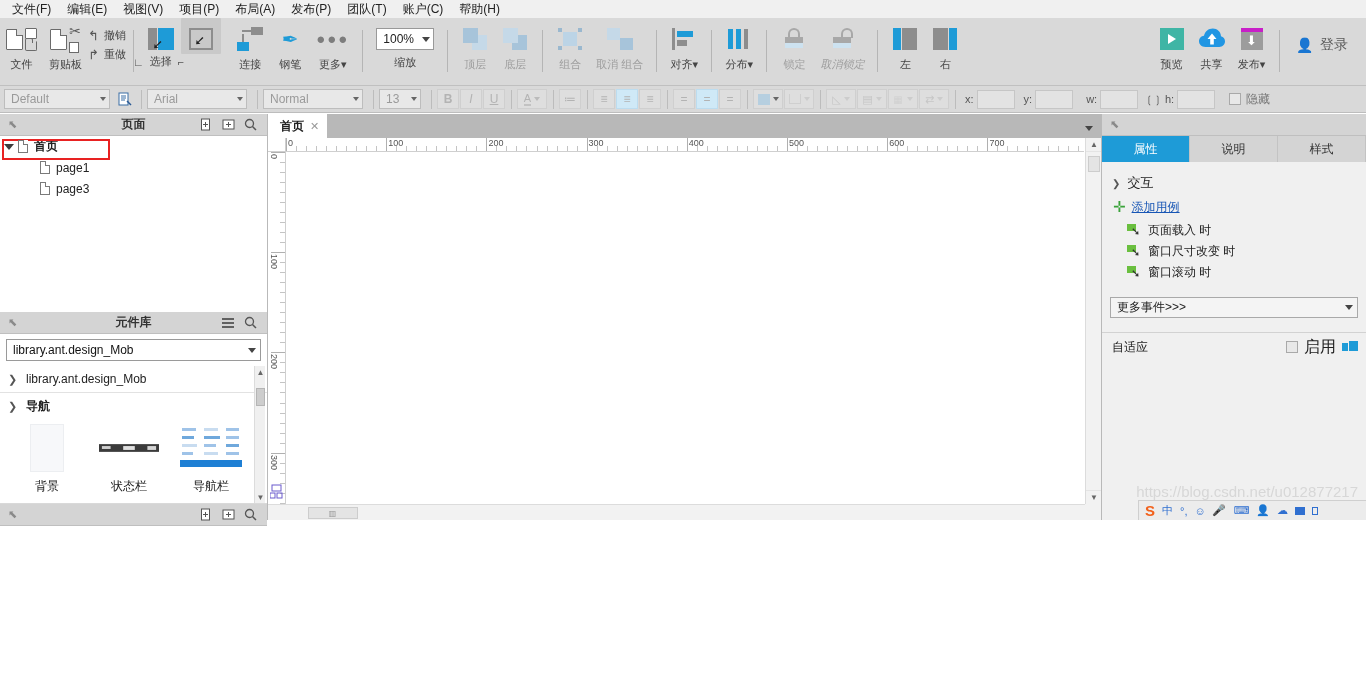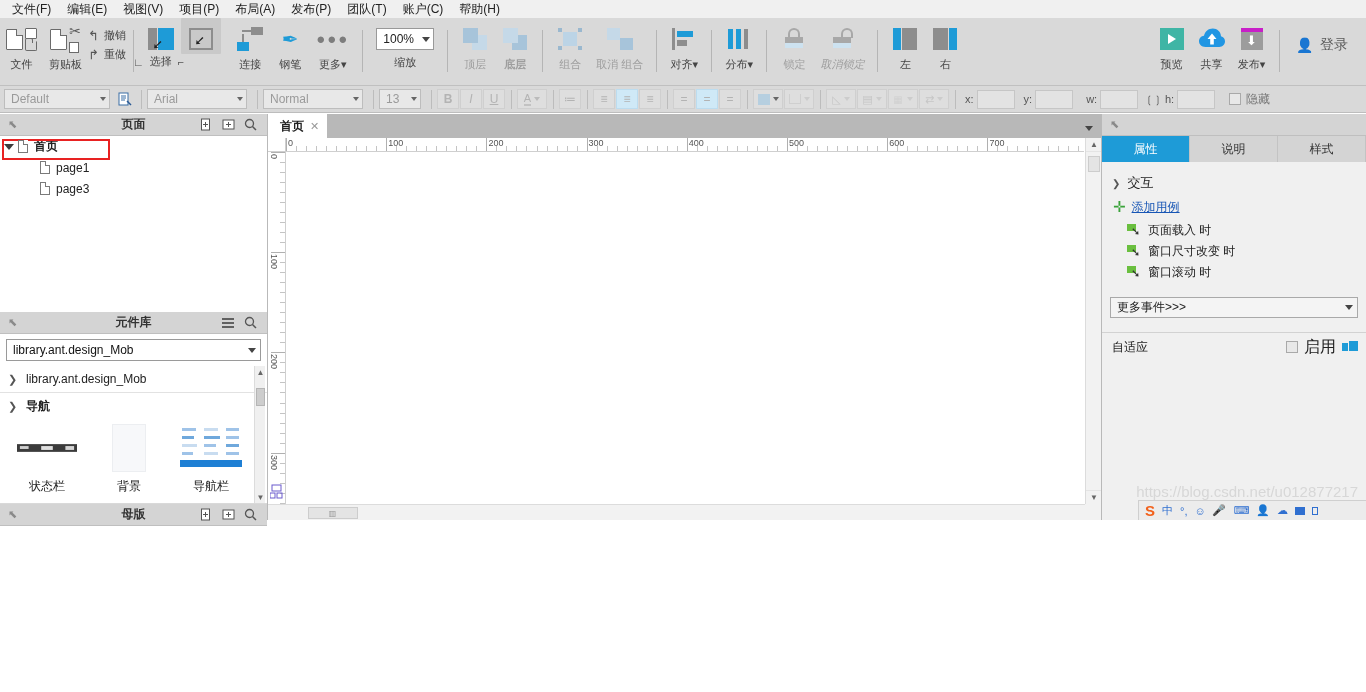--- a/index.html
+++ b/index.html
@@ -453,21 +453,21 @@
         </div>
       <div class="lbl" style="color:#9d9d9d;">顶层</div>
     </div>
     <div class="tb-btn">
       <div class="tb-icn">
           <div class="ic-layers bottom">
             <div class="bk"></div>
             <div class="fr"></div>
           </div>
         </div>
-      <div class="lbl" style="color:#9d9d9d;font-weight:bold;">底层</div>
+      <div class="lbl" style="color:#9d9d9d;">底层</div>
     </div>
 
     <div class="tb-sep"></div>
 
     <div class="tb-btn">
       <div class="tb-icn">
           <div class="ic-group">
         <div class="inner"></div>
             <div class="hd h1"></div>
             <div class="hd h2"></div>
@@ -759,33 +759,33 @@
       <div class="lib-row">
         <span class="chev">❯</span>
         <span>library.ant.design_Mob</span>
       </div>
       <div class="lib-group">
         <span class="chev">❯</span>
         <span>导航</span>
       </div>
       <div class="widgets">
         <div class="widget">
+          <div class="w-bg"></div>
+          <div class="cap">背景</div>
+        </div>
+        <div class="widget">
           <div class="w-status">
             <svg width="62" height="12" viewBox="0 0 62 12">
                 <rect x="0" y="2" width="62" height="8" fill="#3b3b3b"></rect>
                 <rect x="3" y="4" width="9" height="3" fill="#cfcfcf"></rect>
                 <rect x="25" y="4" width="12" height="4" fill="#e0e0e0"></rect>
                 <rect x="50" y="4" width="9" height="4" fill="#d5d5d5"></rect>
               </svg>
           </div>
           <div class="cap">状态栏</div>
-        </div>
-        <div class="widget">
-          <div class="w-bg"></div>
-          <div class="cap">背景</div>
         </div>
         <div class="widget">
           <div class="w-nav">
             <svg width="62" height="48" viewBox="0 0 62 48">
               <rect x="2" y="4" width="14" height="3" fill="#9fc3e8"></rect>
                 <rect x="24" y="4" width="14" height="3" fill="#c8dcf0"></rect>
                 <rect x="46" y="4" width="13" height="3" fill="#9fc3e8"></rect>
               <rect x="2" y="12" width="12" height="3" fill="#6fa8dc"></rect>
                 <rect x="24" y="12" width="16" height="3" fill="#6fa8dc"></rect>
                 <rect x="46" y="12" width="13" height="3" fill="#9fc3e8"></rect>
@@ -803,21 +803,20 @@
       </div>
       <div class="lib-scroll">
         <div class="sc-arrow">▲</div>
         <div class="sc-thumb"></div>
         <div class="sc-arrow" style="position:absolute;bottom:0;">▼</div>
       </div>
     </div>
 
     <div class="panel-hdr">
       <span class="pin">⬉</span>
-      <span class="title">母版</span>
       <span class="tools">
         <span class="hicon">
           <svg width="13" height="13" viewBox="0 0 13 13">
               <rect x="1.5" y="1" width="8" height="11" fill="#fff" stroke="#555"></rect>
               <line x1="5.5" y1="4" x2="5.5" y2="9" stroke="#555"></line>
               <line x1="3" y1="6.5" x2="8" y2="6.5" stroke="#555"></line>
             </svg>
         </span>
         <span class="hicon">
           <svg width="13" height="13" viewBox="0 0 13 13">

